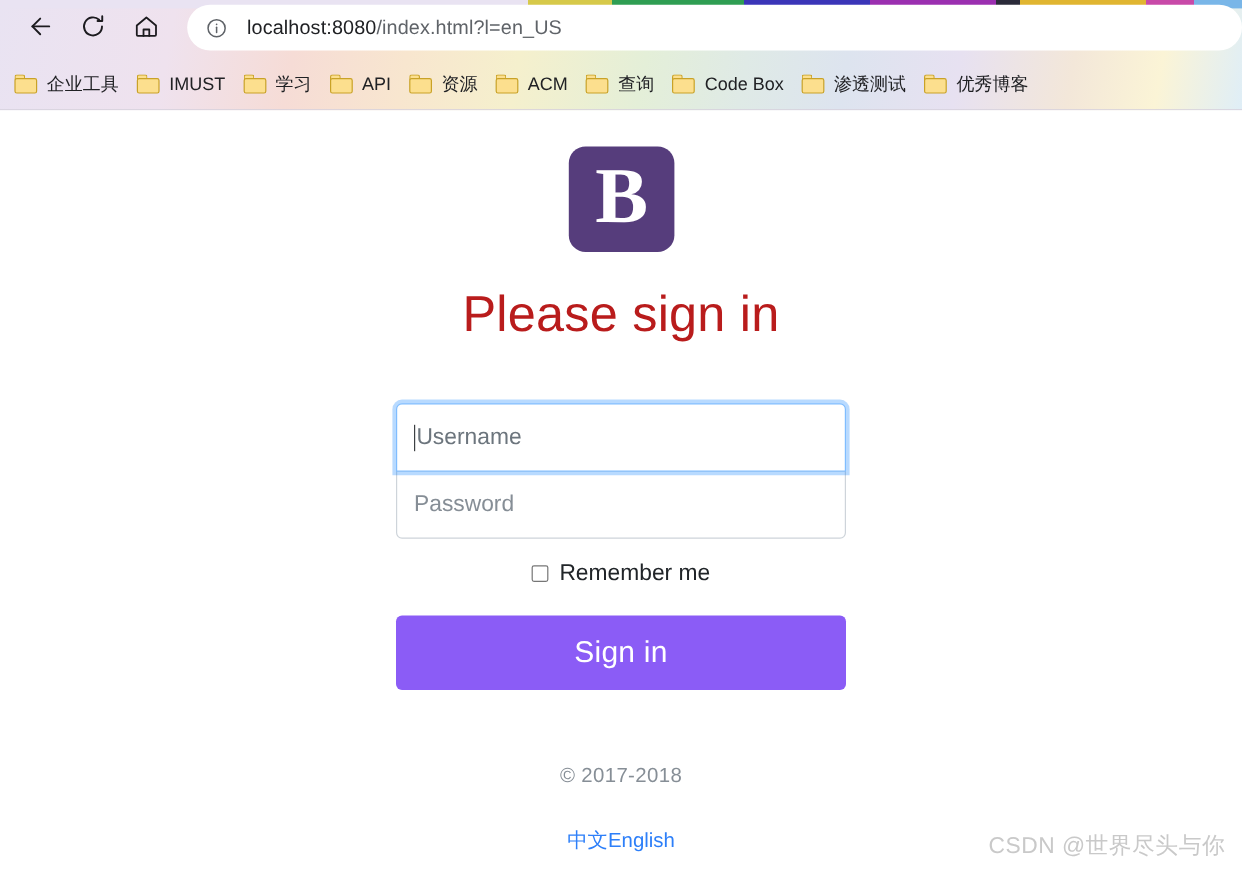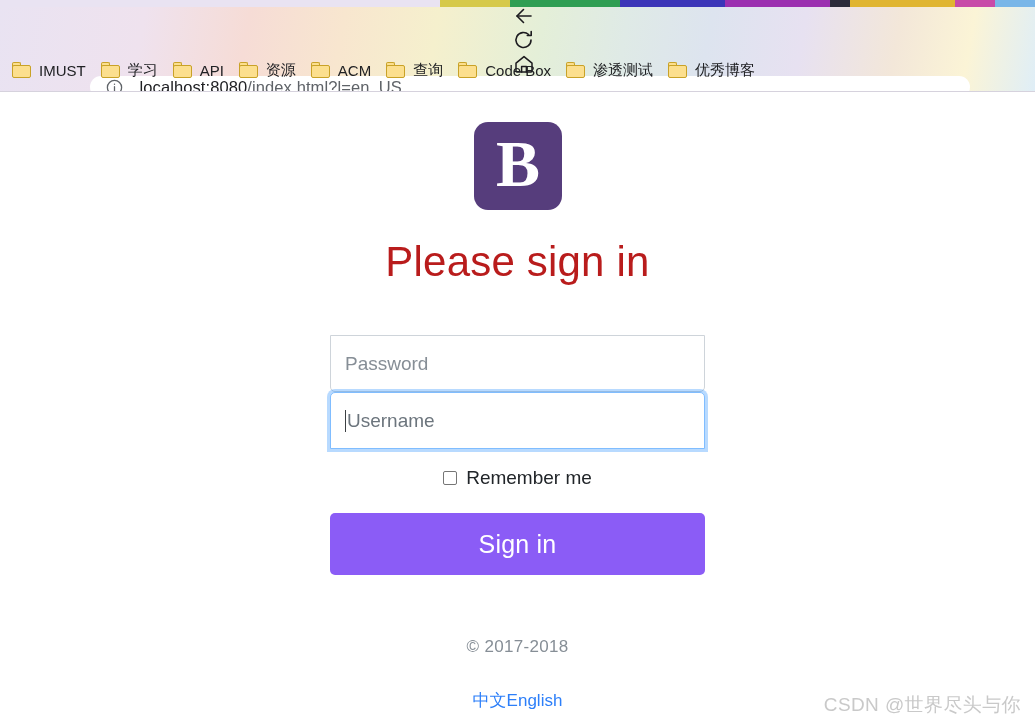--- a/index.html
+++ b/index.html
@@ -40,23 +40,22 @@
     height: 7px;
     display: flex;
   }
   #tab-color-strip i { display: block; height: 100%; }
 
   #toolbar-row {
     position: absolute;
     top: 4px; left: 0;
     width: 1035px; height: 47px;
     display: flex;
-    align-items: center;
+    align-items: flex-start;
     padding-left: 12px;
-    flex-direction: column;
   }
   .nav-btn {
     width: 44px; height: 36px;
     display: flex; align-items: center; justify-content: center;
     color: #1c1b1f;
   }
   .nav-btn svg { display: block; }
 
   #url-bar {
     margin-left: 12px;
@@ -339,20 +338,27 @@
       <span id="url-text"><b>localhost:8080</b><span>/index.html?l=en_US</span></span>
     </div>
   </div>
 
   <div id="bookmarks-bar">
       <div class="bookmark">
         <span class="folder-icon">
           <span class="f-tab"></span>
           <span class="f-body"></span>
         </span>
+        <span class="bookmark-label">企业工具</span>
+      </div>
+      <div class="bookmark">
+        <span class="folder-icon">
+          <span class="f-tab"></span>
+          <span class="f-body"></span>
+        </span>
         <span class="bookmark-label">IMUST</span>
       </div>
       <div class="bookmark">
         <span class="folder-icon">
           <span class="f-tab"></span>
           <span class="f-body"></span>
         </span>
         <span class="bookmark-label">学习</span>
       </div>
       <div class="bookmark">
@@ -412,30 +418,30 @@
 
   <div id="signin-card">
 
     <div id="bootstrap-logo">
       <span>B</span>
     </div>
 
     <h1 id="page-title">Please sign in</h1>
 
     <div id="login-form">
-
-      <div id="password-field" class="field">
-        <span>Password</span>
-      </div>
 
       <div id="username-field" class="field">
         <span class="caret"></span>
           <span>Username</span>
       </div>
 
+      <div id="password-field" class="field">
+        <span>Password</span>
+      </div>
+
       <div id="remember-row">
         <span id="remember-checkbox"></span>
         <span id="remember-label">Remember me</span>
       </div>
 
       <button id="signin-button">Sign in</button>
     </div>
 
     <div id="copyright">© 2017-2018</div>
 

